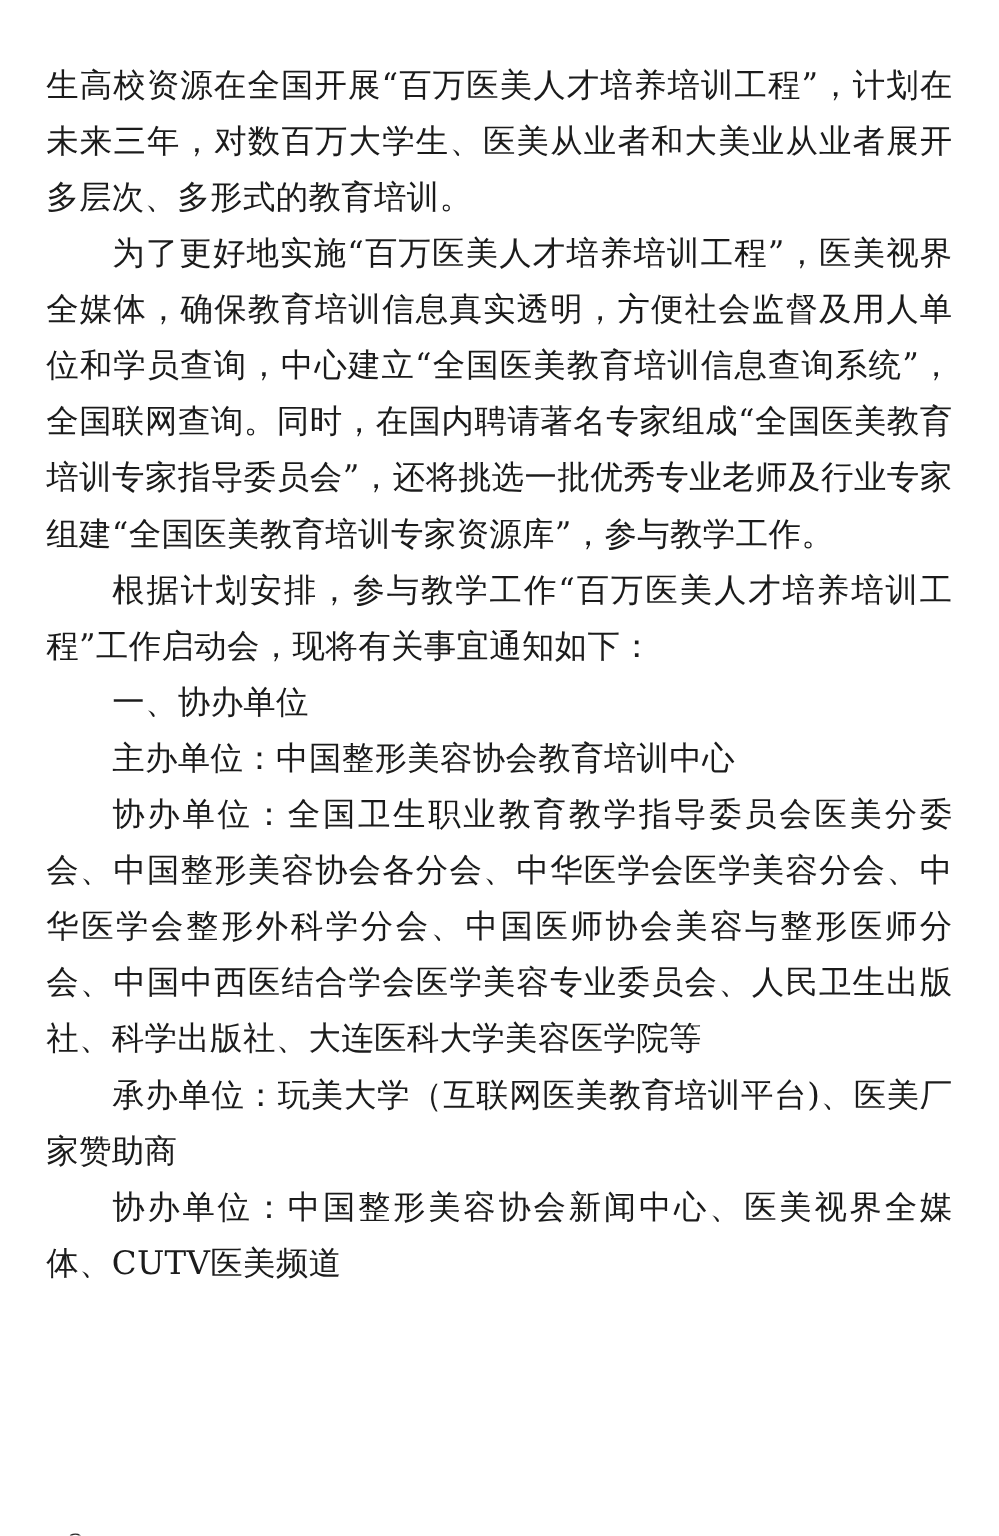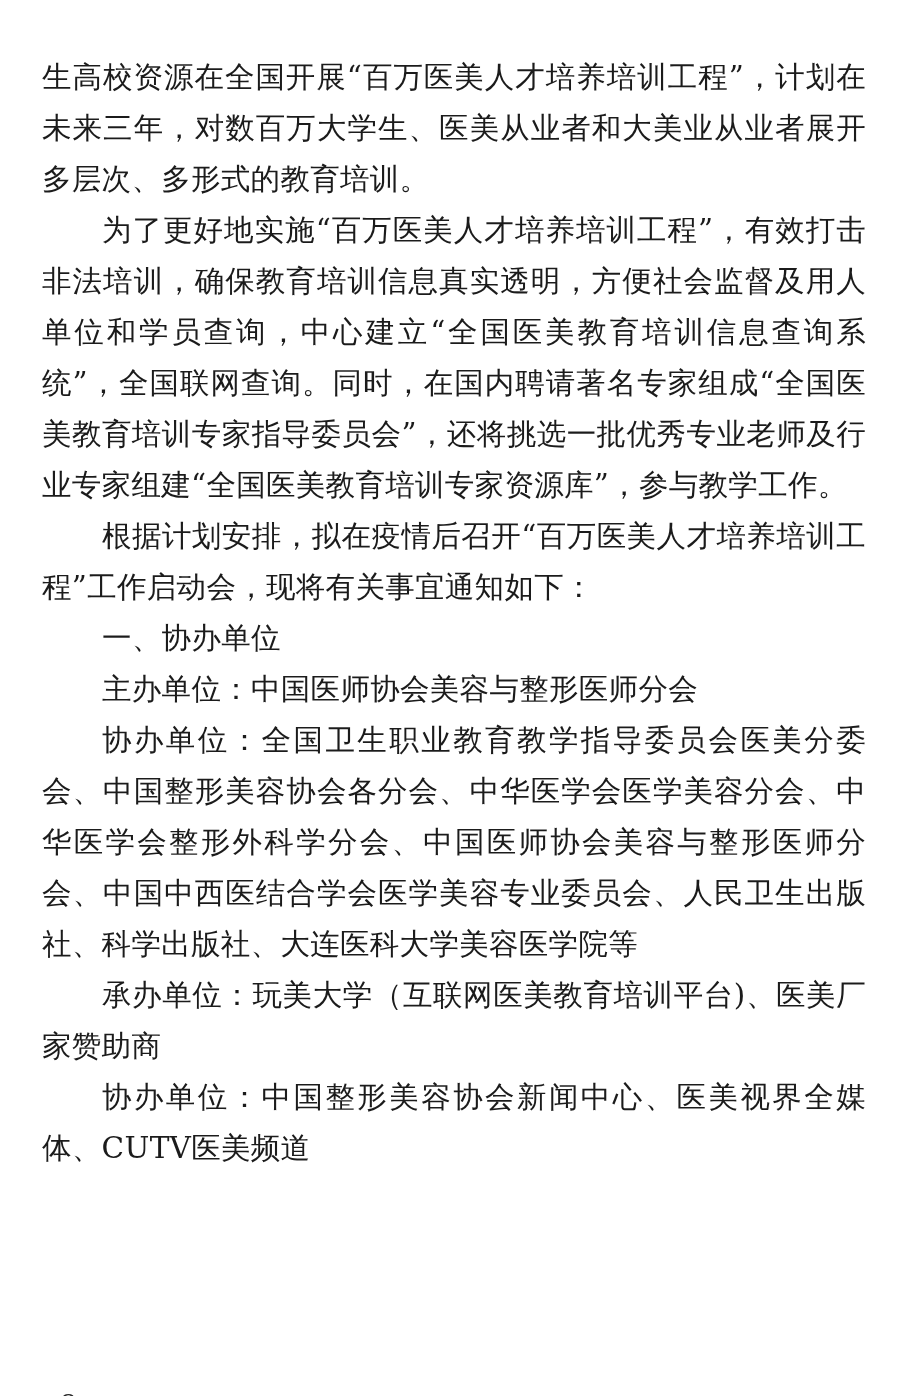--- a/index.html
+++ b/index.html
@@ -59,28 +59,28 @@
 </style>
 </head>
 <body>
 
 <div class="page">
 
   <div class="body-text">
 
     <p class="para">生高校资源在全国开展“百万医美人才培养培训工程”，计划在未来三年，对数百万大学生、医美从业者和大美业从业者展开多层次、多形式的教育培训。</p>
 
-    <p class="para indent">为了更好地实施“百万医美人才培养培训工程”，有效打击非法培训，确保教育培训信息真实透明，方便社会监督及用人单位和学员查询，中心建立“全国医美教育培训信息查询系统”，全国联网查询。同时，在国内聘请著名专家组成“全国医美教育培训专家指导委员会”，还将挑选一批优秀专业老师及行业专家组建“全国医美教育培训专家资源库”，参与教学工作。</p>
+    <p class="para indent">为了更好地实施“百万医美人才培养培训工程”，医美视界全媒体，确保教育培训信息真实透明，方便社会监督及用人单位和学员查询，中心建立“全国医美教育培训信息查询系统”，全国联网查询。同时，在国内聘请著名专家组成“全国医美教育培训专家指导委员会”，还将挑选一批优秀专业老师及行业专家组建“全国医美教育培训专家资源库”，参与教学工作。</p>
 
-    <p class="para indent">根据计划安排，拟在疫情后召开“百万医美人才培养培训工程”工作启动会，现将有关事宜通知如下：</p>
+    <p class="para indent">根据计划安排，参与教学工作“百万医美人才培养培训工程”工作启动会，现将有关事宜通知如下：</p>
 
     <p class="para indent">一、协办单位</p>
 
     <p class="para indent">
-      <span class="bold-lead">主办单位</span><span>：</span><span>中国医师协会美容与整形医师分会</span>
+      <span class="bold-lead">主办单位</span><span>：</span><span>中国整形美容协会教育培训中心</span>
     </p>
 
     <p class="para indent">
       <span class="bold-lead">协办单位</span><span>：</span><span>全国卫生职业教育教学指导委员会医美分委会、中国整形美容协会各分会、中华医学会医学美容分会、中华医学会整形外科学分会、中国医师协会美容与整形医师分会、中国中西医结合学会医学美容专业委员会、人民卫生出版社、科学出版社、大连医科大学美容医学院等</span>
     </p>
 
     <p class="para indent">
       <span class="bold-lead">承办单位</span><span>：</span><span>玩美大学（互联网医美教育培训平台)、医美厂家赞助商</span>
     </p>
 

